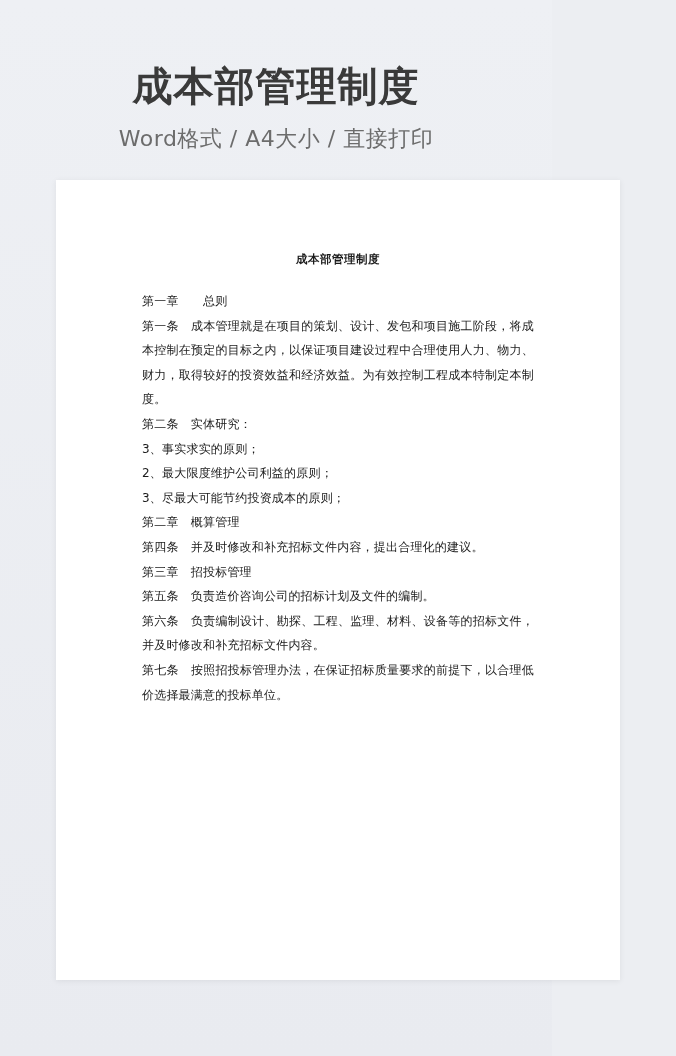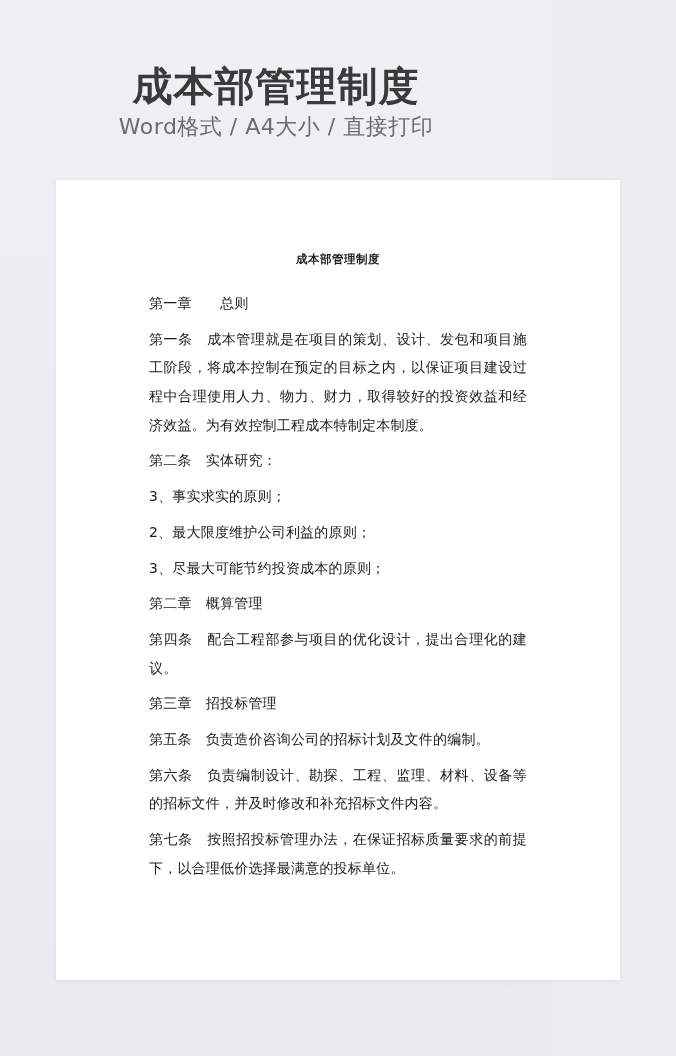--- a/index.html
+++ b/index.html
@@ -26,21 +26,21 @@
   }
   .header-title {
     font-size: 40px;
     font-weight: bold;
     color: #3a3a3a;
     letter-spacing: 1px;
     line-height: 1.2;
     font-family: "DejaVu Sans", "Liberation Sans", sans-serif;
   }
   .header-subtitle {
-    margin-top: 2px;
+    margin-top: 14px;
     font-size: 22px;
     color: #6c6c6c;
     font-weight: normal;
     letter-spacing: 0.5px;
     font-family: "DejaVu Sans", "Liberation Sans", sans-serif;
   }
   .sheet-wrap {
     position: absolute;
     left: 56px;
     top: 180px;
@@ -58,26 +58,26 @@
   .doc-title {
     text-align: center;
     font-size: 11.5px;
     font-weight: bold;
     color: #1b1b1b;
     margin-bottom: 22px;
     font-family: "DejaVu Sans", "Liberation Sans", sans-serif;
     letter-spacing: 0.5px;
   }
   .para {
-    font-size: 14px;
+    font-size: 12px;
     color: #1b1b1b;
     line-height: 2.05;
     text-align: justify;
     font-family: "DejaVu Sans", "Liberation Sans", sans-serif;
-    margin: 7px;
+    margin: 0;
     letter-spacing: 0.2px;
   }
   .para.heading {
     font-weight: normal;
   }
 </style>
 </head>
 <body>
 
 <div class="page">
@@ -90,21 +90,21 @@
   <div class="sheet-wrap">
     <div class="sheet">
       <div class="doc-title">成本部管理制度</div>
       <p class="para heading">第一章　　总则</p>
       <p class="para">第一条　成本管理就是在项目的策划、设计、发包和项目施工阶段，将成本控制在预定的目标之内，以保证项目建设过程中合理使用人力、物力、财力，取得较好的投资效益和经济效益。为有效控制工程成本特制定本制度。</p>
       <p class="para">第二条　实体研究：</p>
       <p class="para">3、事实求实的原则；</p>
       <p class="para">2、最大限度维护公司利益的原则；</p>
       <p class="para">3、尽最大可能节约投资成本的原则；</p>
       <p class="para heading">第二章　概算管理</p>
-      <p class="para">第四条　配合工程部参与项目的优化设计，提出合理化的建议。</p>
+      <p class="para">第四条　并及时修改和补充招标文件内容，提出合理化的建议。</p>
       <p class="para heading">第三章　招投标管理</p>
       <p class="para">第五条　负责造价咨询公司的招标计划及文件的编制。</p>
       <p class="para">第六条　负责编制设计、勘探、工程、监理、材料、设备等的招标文件，并及时修改和补充招标文件内容。</p>
       <p class="para">第七条　按照招投标管理办法，在保证招标质量要求的前提下，以合理低价选择最满意的投标单位。</p>
     </div>
   </div>
 
 </div>
 
 </body></html>

